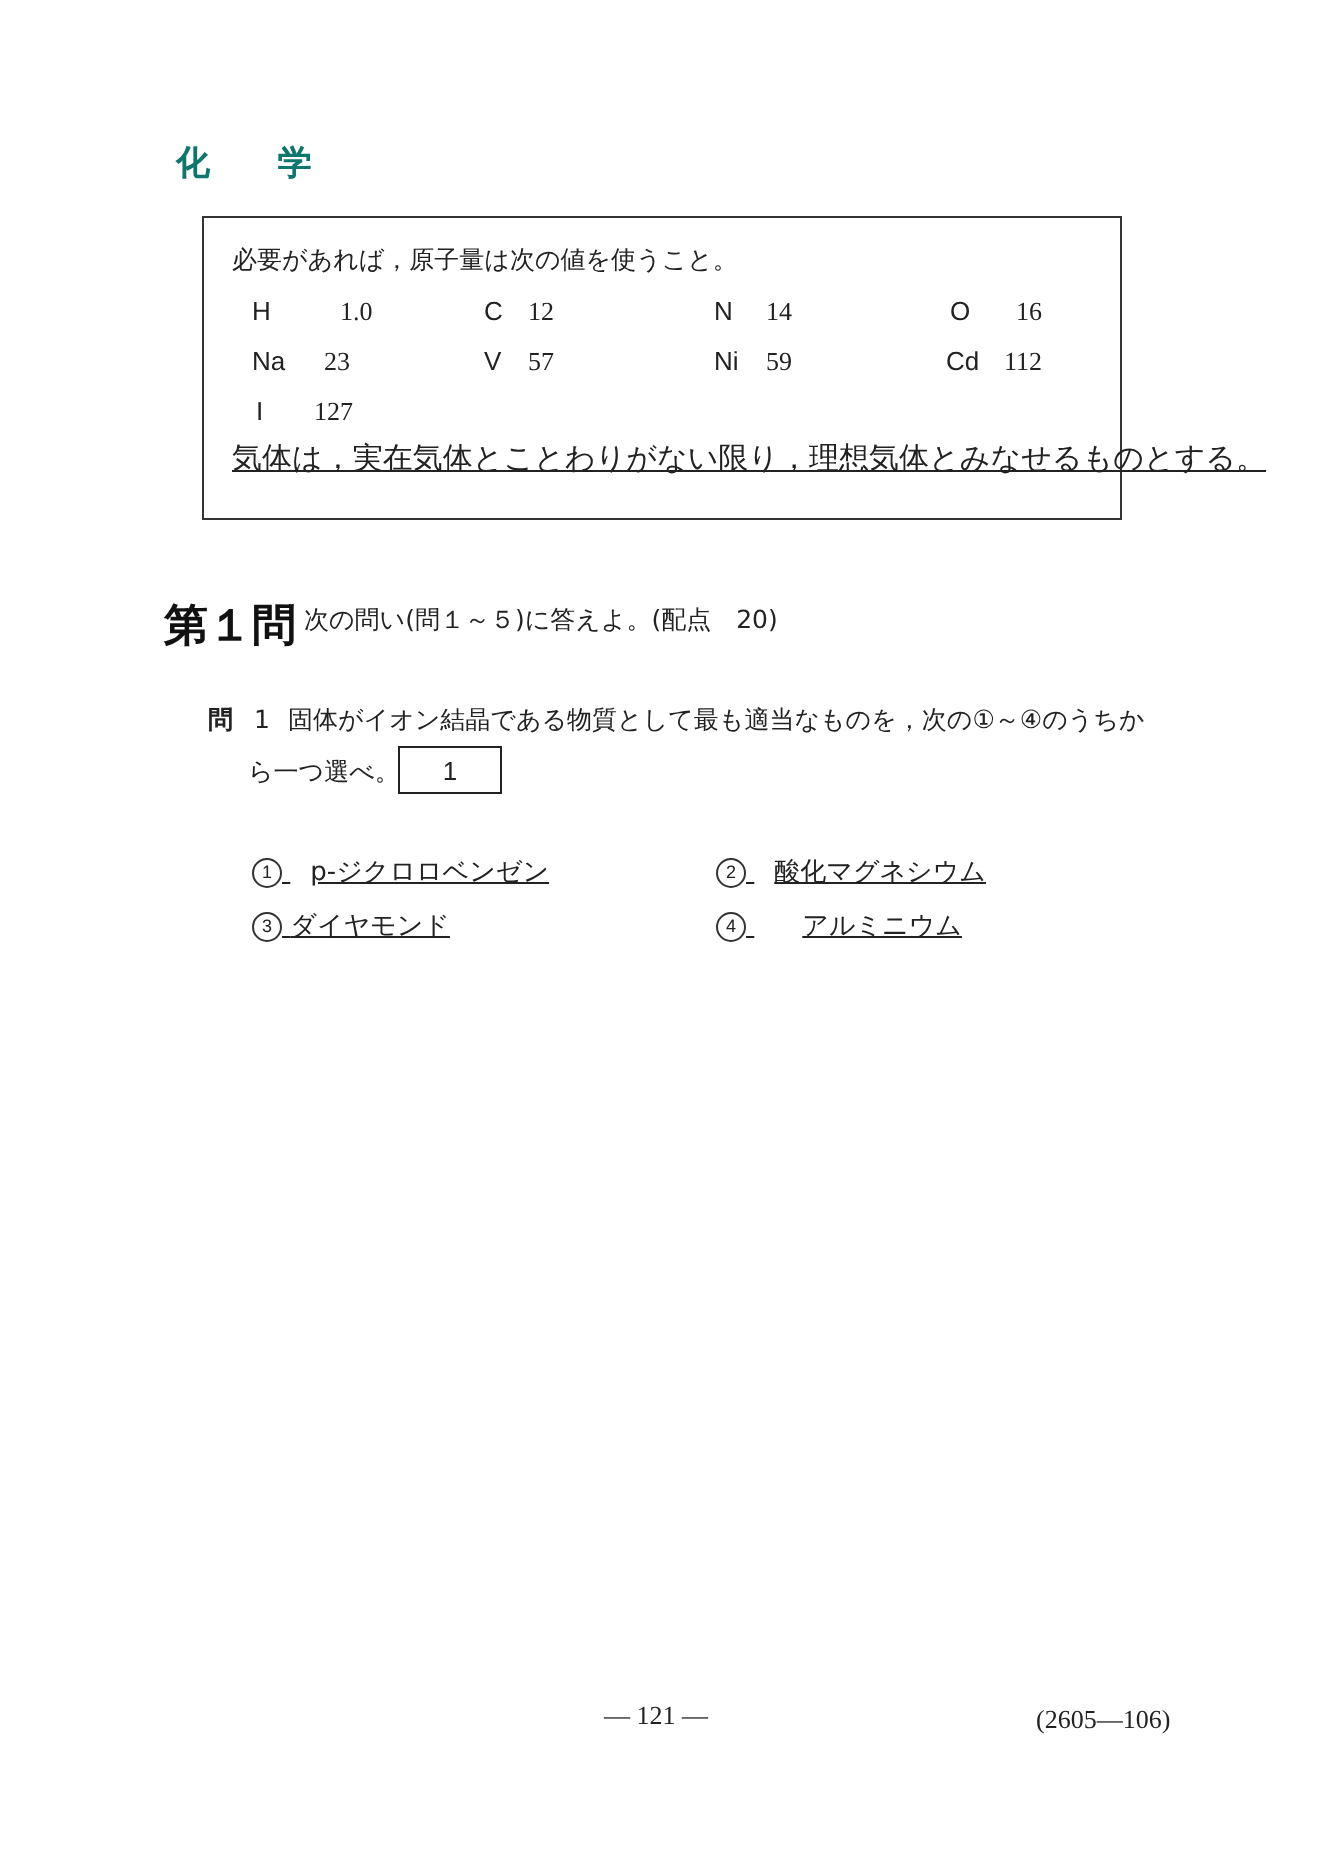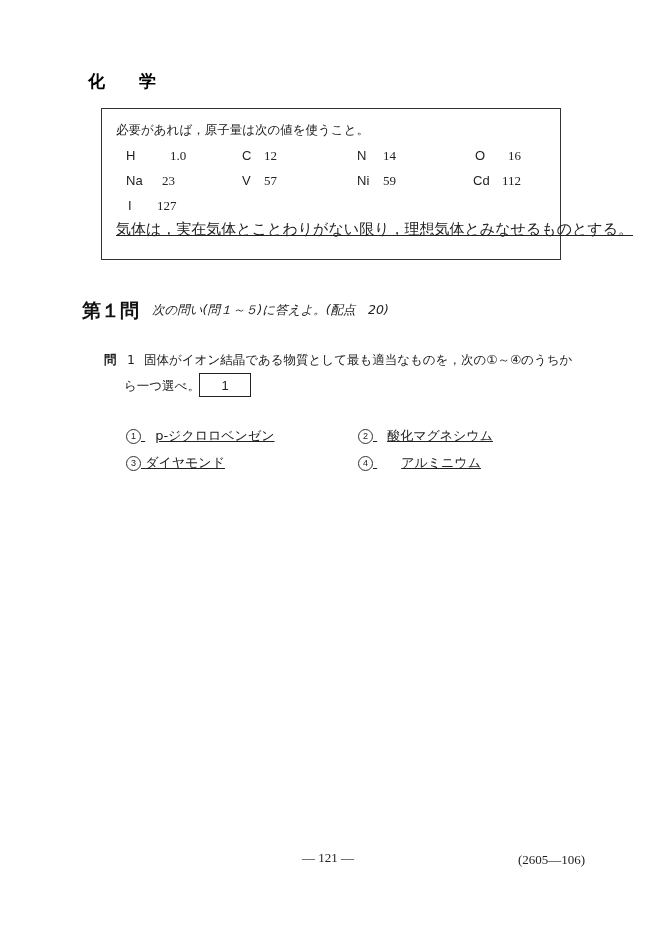--- a/index.html
+++ b/index.html
@@ -1,31 +1,31 @@
 <!DOCTYPE html>
 <html><head>
 <meta charset="utf-8">
 <style>
   html, body { margin: 0; padding: 0; }
   body {
     width: 660px; height: 930px; background: #ffffff; position: relative; overflow: hidden;
     font-family: "DejaVu Sans", "Liberation Sans", sans-serif; color: #222;
   }
   .abs { position: absolute; }
-  .subject { left: 88px; top: 70px; font-size: 17px; font-weight: bold; letter-spacing: 14px; color: #000000; }
+  .subject { left: 88px; top: 70px; font-size: 17px; font-weight: bold; letter-spacing: 14px; color: #0f766e; }
   .box {
     left: 101px; top: 108px; width: 458px; height: 150px;
     border: 1.5px solid #333;
   }
   .box-intro { left: 116px; top: 122px; font-size: 12.5px; text-align: center; }
   .el { font-family: "Liberation Sans", sans-serif; font-size: 13px; }
   .val { font-family: "Liberation Serif", serif; font-size: 13px; }
   .box-note { left: 116px; top: 220px; font-size: 15px; text-decoration: underline; }
-  .q-title { left: 82px; top: 298px; font-size: 19px; font-weight: bold; color: #111; }
-  .q-desc { left: 152px; top: 302px; font-size: 12.5px; font-style: italic; }
+  .q-title { left: 82px; top: 298px; font-size: 22px; font-weight: bold; color: #111; }
+  .q-desc { left: 152px; top: 302px; font-size: 12.5px; }
   .q1-label { left: 104px; top: 352px; font-size: 12.5px; font-weight: bold; }
   .q1-num { left: 127px; top: 352px; font-size: 12.5px; }
   .q1-text1 { left: 144px; top: 352px; font-size: 12.5px; }
   .q1-text2 { left: 124px; top: 378px; font-size: 12.5px; }
   .answer-box {
     left: 199px; top: 373px; width: 50px; height: 22px; border: 1.5px solid #222;
     display: flex; align-items: center; justify-content: center;
     font-family: "Liberation Sans", sans-serif; font-size: 13px;
   }
   .opt { font-size: 13px; text-decoration: underline; }

